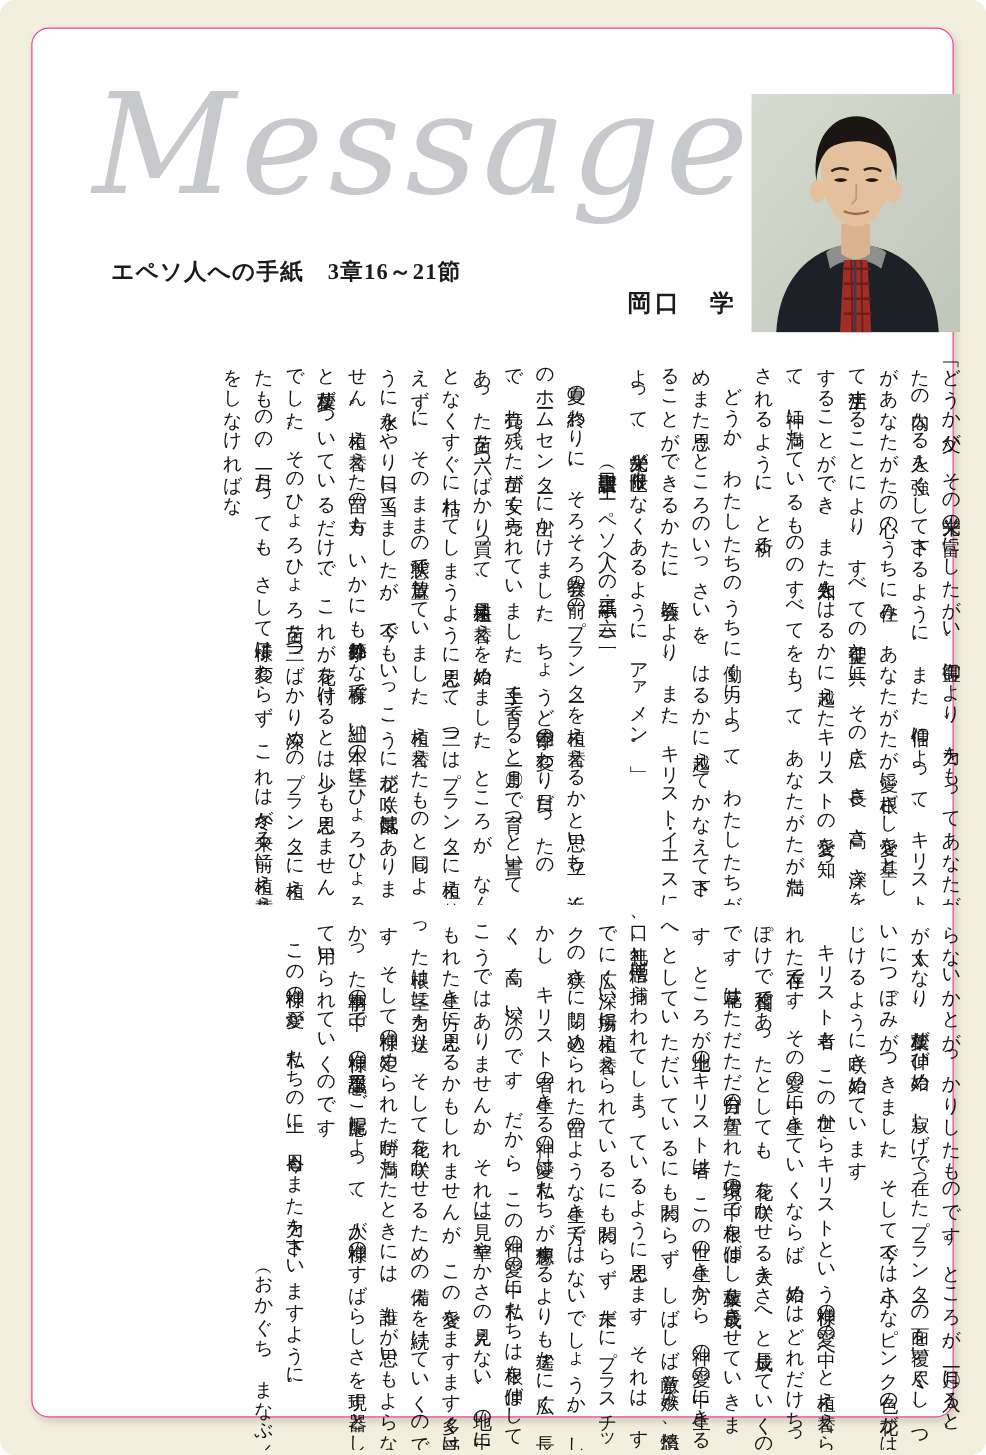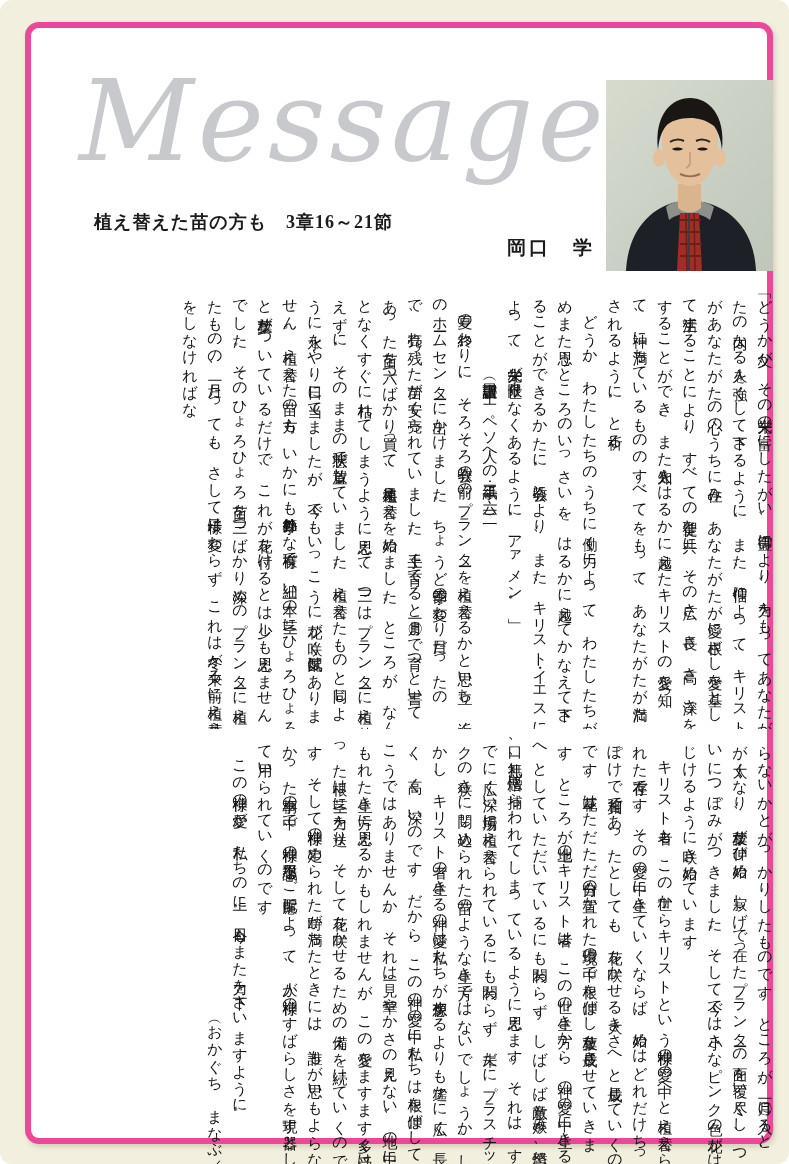--- a/index.html
+++ b/index.html
@@ -9,21 +9,21 @@
     font-family:"Liberation Serif", serif;
   }
   .page-bg{
     position:absolute;inset:0;
     background:#f2efde;
     border-radius:12px;
   }
   .card{
     position:absolute;left:25px;top:22px;width:736px;height:1110px;
     background:#ffffff;
-    border:6px solid #ec4899;
+    border:1px solid #ec4899;
     border-radius:14px;
     box-shadow:2px 3px 5px rgba(120,115,90,0.25);
   }
   .message-script{
     position:absolute;left:48px;top:8px;width:480px;height:180px;
     font-family:"DejaVu Serif", serif;
     font-style:italic;
     font-size:112px;line-height:170px;
     color:#c7c9cd;
     letter-spacing:4px;
@@ -66,21 +66,21 @@
 </style>
 </head>
 <body>
 
 <div class="page-bg"></div>
 
 <div class="card">
 
   <div class="message-script">Message</div>
 
-  <div class="lesson-title">植え替えた苗の方も　3章16～21節</div>
+  <div class="lesson-title">エペソ人への手紙　3章16～21節</div>
 
   <div class="author-name">岡口　学</div>
 
   <div class="photo">
     <svg width="167" height="191" viewBox="0 0 167 191">
       <defs>
         <linearGradient id="bgGrad" x1="0" y1="0" x2="1" y2="1">
           <stop offset="0" stop-color="#d6dbce"></stop>
           <stop offset="1" stop-color="#bfc7ba"></stop>
         </linearGradient>

